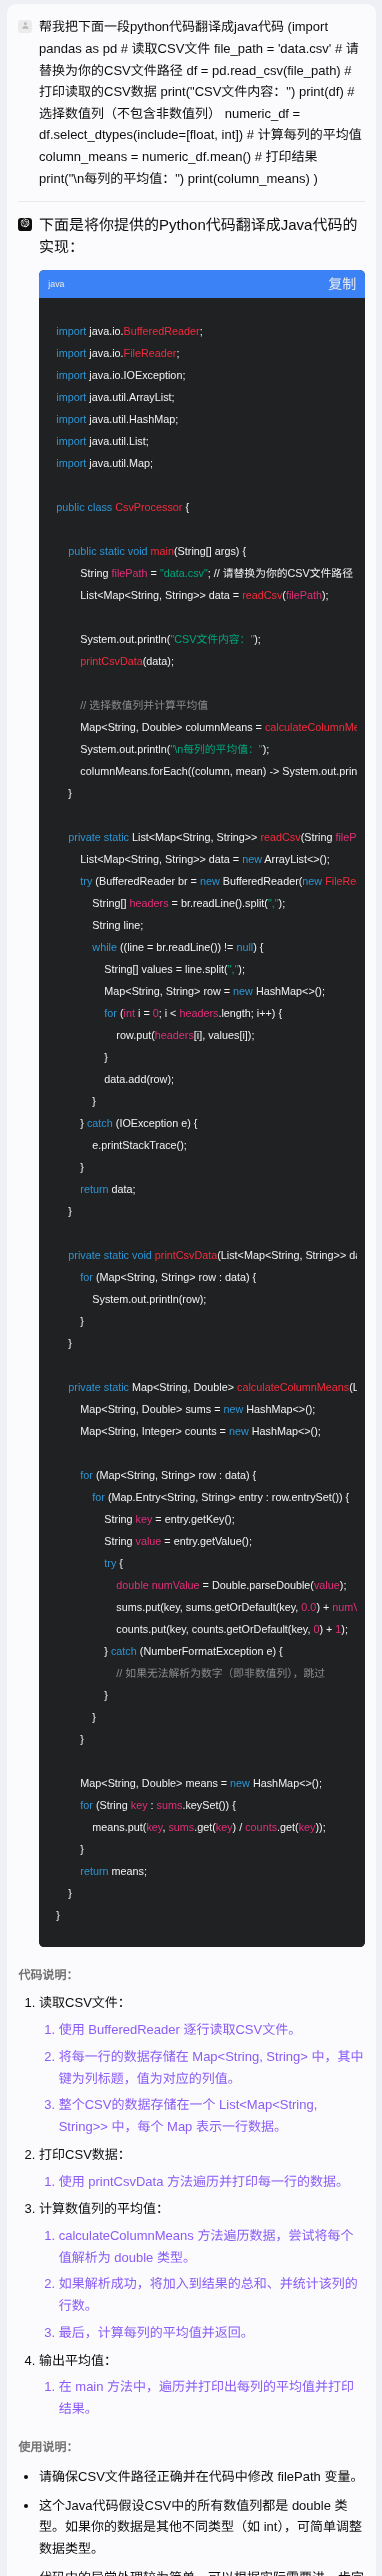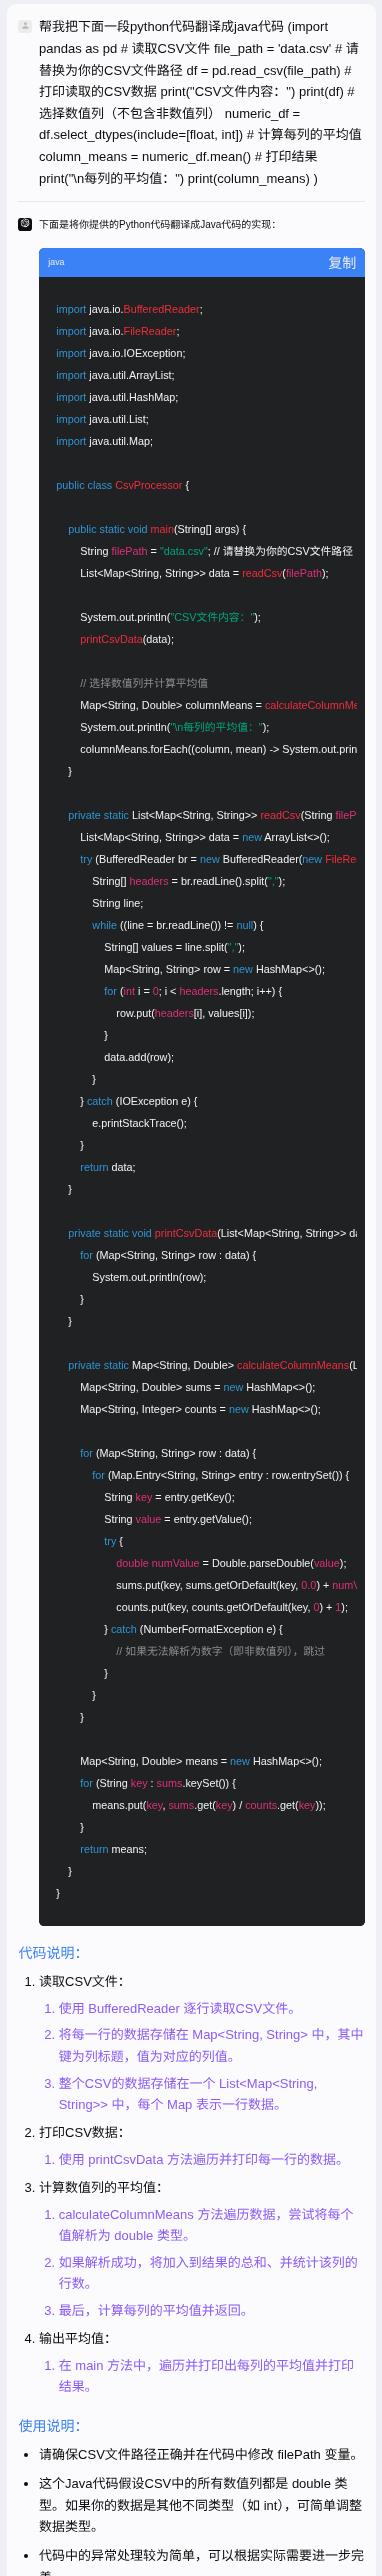--- a/index.html
+++ b/index.html
@@ -41,21 +41,21 @@
   .bubble{flex:1;min-width:0;}
   .utext{
     font-size:13px;
     line-height:21.6px;
     color:#0d0d0d;
     white-space:pre-wrap;
     word-break:break-word;
     letter-spacing:0px;
   }
   .btext{
-    font-size:10px;
+    font-size:15px;
     line-height:21.6px;
     color:#0d0d0d;
     word-break:break-word;
   }
 
   .divider{
     height:0.5px;background:#e8e8ec;
     margin:11.3px 11.3px 13.4px 11.3px;
   }
 
@@ -96,21 +96,21 @@
   .k{color:#2e95d3;}      
   .t{color:#f22c3d;}      
   .s{color:#00a67d;}      
   .c{color:#8c8c8c;}      
   .v{color:#df3079;}      
   .n{color:#df3079;}      
 
   
   .expl{padding:0 11.3px;}
   .expl .lead{
-    font-size:14px;line-height:21.6px;color:#3b82f6;margin:17.5px 0 5.2px 0;
+    font-size:12px;line-height:21.6px;color:#737373;margin:17.5px 0 5.2px 0;font-weight:bold;
   }
   ol.lvl1{
     margin:0 0 0 0;padding-left:20.6px;
     font-size:13px;line-height:21.6px;color:#0d0d0d;
   }
   ol.lvl1 > li{margin:6.2px 0;}
   ol.lvl2{
     margin:3.1px 0 3.1px 0;padding-left:19.6px;
     font-size:13px;line-height:21.6px;color:#8b5cf6;
     list-style-type:decimal;

